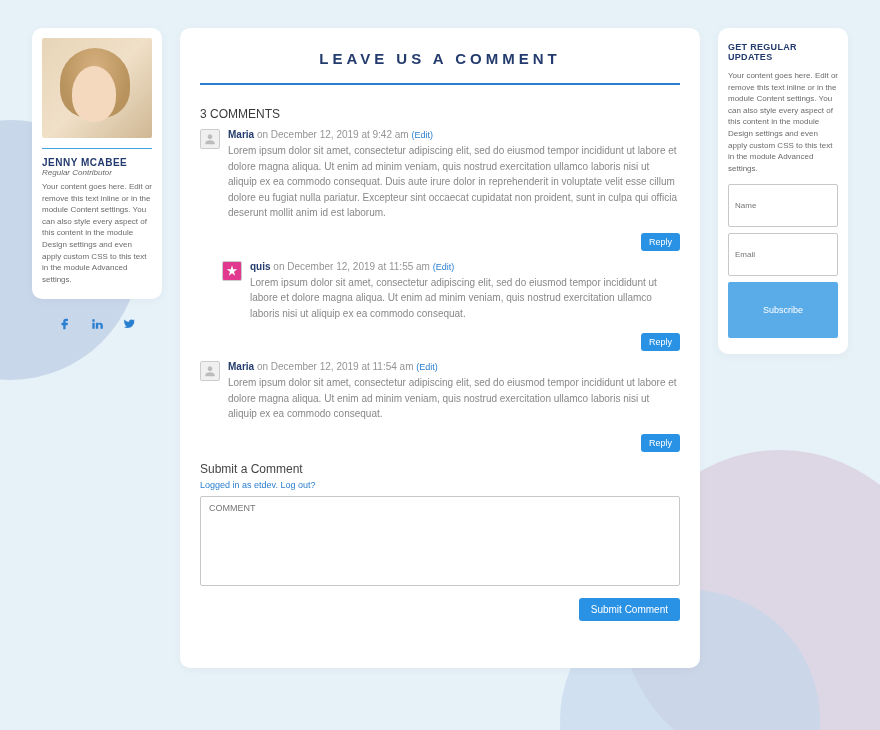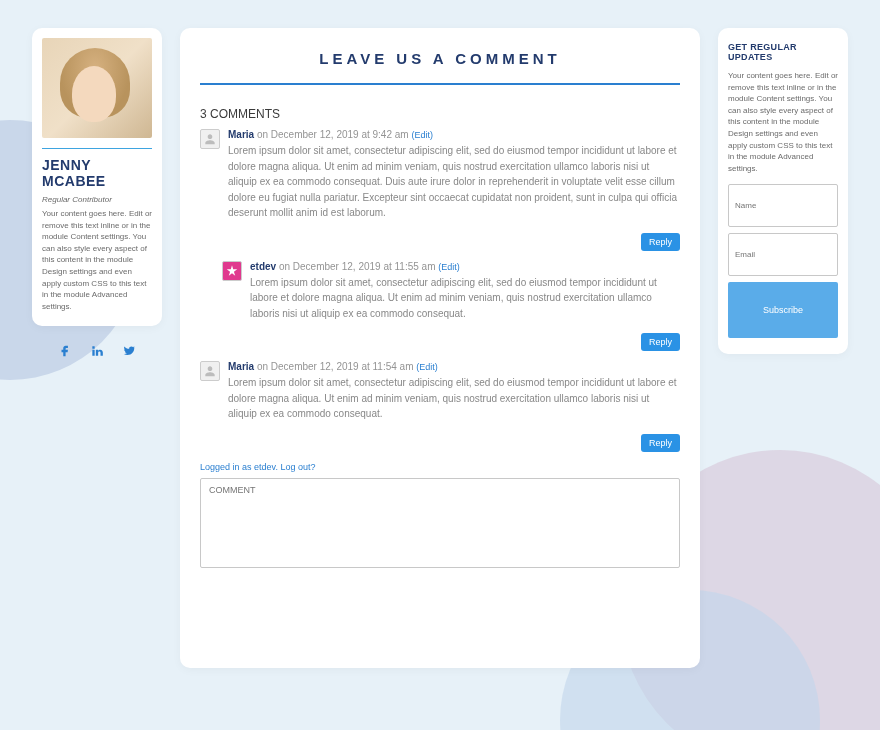--- a/index.html
+++ b/index.html
@@ -20,21 +20,21 @@
 
 .card { background: #fff; border-radius: 10px; box-shadow: 0 2px 10px rgba(0,0,0,0.04); }
 
 
 .sidebar-left { width: 130px; display: flex; flex-direction: column; align-items: center; }
 .profile-card { width: 130px; padding: 10px 10px 14px; }
 .avatar { width: 100%; height: 100px; border-radius: 2px; overflow: hidden; position: relative; background: linear-gradient(135deg,#e8d5b8 0%,#f0e0c8 50%,#cfb793 100%); }
 .avatar-face { position:absolute; left:30px; top:28px; width:44px; height:56px; background:#f4d9be; border-radius:50% 50% 45% 45%; }
 .avatar-hair { position:absolute; left:18px; top:10px; width:70px; height:70px; background: radial-gradient(ellipse at 50% 30%, #d6b180 0%, #b8935d 70%); border-radius:50% 50% 40% 40%; }
 .divider { height:1px; background:#3ea4e0; margin:10px 0 8px; }
-.profile-name { font-size:14px; letter-spacing:0.5px; color:#233b6d; font-weight:600; margin-bottom:6px; }
+.profile-name { font-size:10px; letter-spacing:0.5px; color:#233b6d; font-weight:600; }
 .profile-role { font-size:8px; font-style:italic; color:#6b6b6b; margin-bottom:4px; }
 .profile-desc { font-size:8px; line-height:1.45; color:#6b6b6b; }
 .socials { display:flex; gap:18px; margin-top:18px; justify-content:center; }
 .socials svg { width:14px; height:14px; fill:#2a7fd0; }
 
 
 .main { flex:1; padding:22px 20px 24px; min-height: 640px; }
 .main-title { text-align:center; font-size:15px; letter-spacing:4px; color:#233b6d; font-weight:600; margin-bottom:16px; }
 .main-hr { height:2px; background:#2a7fd0; margin-bottom:22px; }
 .comments-heading { font-size:12px; color:#3a3a3a; margin-bottom:8px; font-weight:400; }
@@ -123,21 +123,21 @@
         <div class="reply-row">
           <button class="reply-btn">Reply</button>
         </div>
         <div class="comment nested">
           <div class="comment-avatar pink">
             <svg viewBox="0 0 24 24">
               <path d="M12 2l2 7h7l-5.7 4.2 2.2 7L12 16l-5.5 4.2 2.2-7L3 9h7z"></path>
             </svg>
           </div>
           <div class="comment-body">
-            <div class="comment-meta"><span class="comment-author">etdev</span><span class="comment-date"> on December 12, 2019 at 11:55 am </span><span class="comment-edit">(Edit)</span></div>
+            <div class="comment-meta"><span class="comment-author">quis</span><span class="comment-date"> on December 12, 2019 at 11:55 am </span><span class="comment-edit">(Edit)</span></div>
             <div class="comment-text">Lorem ipsum dolor sit amet, consectetur adipiscing elit, sed do eiusmod tempor incididunt ut labore et dolore magna aliqua. Ut enim ad minim veniam, quis nostrud exercitation ullamco laboris nisi ut aliquip ex ea commodo consequat.</div>
           </div>
         </div>
         <div class="reply-row nested" style="margin-left: 22px;">
           <button class="reply-btn">Reply</button>
         </div>
         <div class="comment">
           <div class="comment-avatar">
             <svg viewBox="0 0 24 24">
               <path d="M12 12c2.2 0 4-1.8 4-4s-1.8-4-4-4-4 1.8-4 4 1.8 4 4 4zm0 2c-3 0-8 1.5-8 4.5V21h16v-2.5c0-3-5-4.5-8-4.5z"></path>
@@ -146,22 +146,26 @@
           <div class="comment-body">
             <div class="comment-meta"><span class="comment-author">Maria</span><span class="comment-date"> on December 12, 2019 at 11:54 am </span><span class="comment-edit">(Edit)</span></div>
             <div class="comment-text">Lorem ipsum dolor sit amet, consectetur adipiscing elit, sed do eiusmod tempor incididunt ut labore et dolore magna aliqua. Ut enim ad minim veniam, quis nostrud exercitation ullamco laboris nisi ut aliquip ex ea commodo consequat.</div>
           </div>
         </div>
         <div class="reply-row">
           <button class="reply-btn">Reply</button>
         </div>
       </div>
 
+    <div class="submit-heading">Submit a Comment</div>
     <div class="login-line">Logged in as etdev. Log out?</div>
     <textarea class="comment-textarea" placeholder="COMMENT" style=""></textarea>
+    <div class="submit-row">
+      <button class="submit-btn">Submit Comment</button>
+    </div>
   </div>
 
   <div class="card sidebar-right">
     <div class="updates-title">GET REGULAR UPDATES</div>
     <div class="updates-desc">Your content goes here. Edit or remove this text inline or in the module Content settings. You can also style every aspect of this content in the module Design settings and even apply custom CSS to this text in the module Advanced settings.</div>
     <input class="sub-input" placeholder="Name" style="">
     <input class="sub-input" placeholder="Email" style="">
     <button class="sub-btn">Subscribe</button>
   </div>
 </div>

